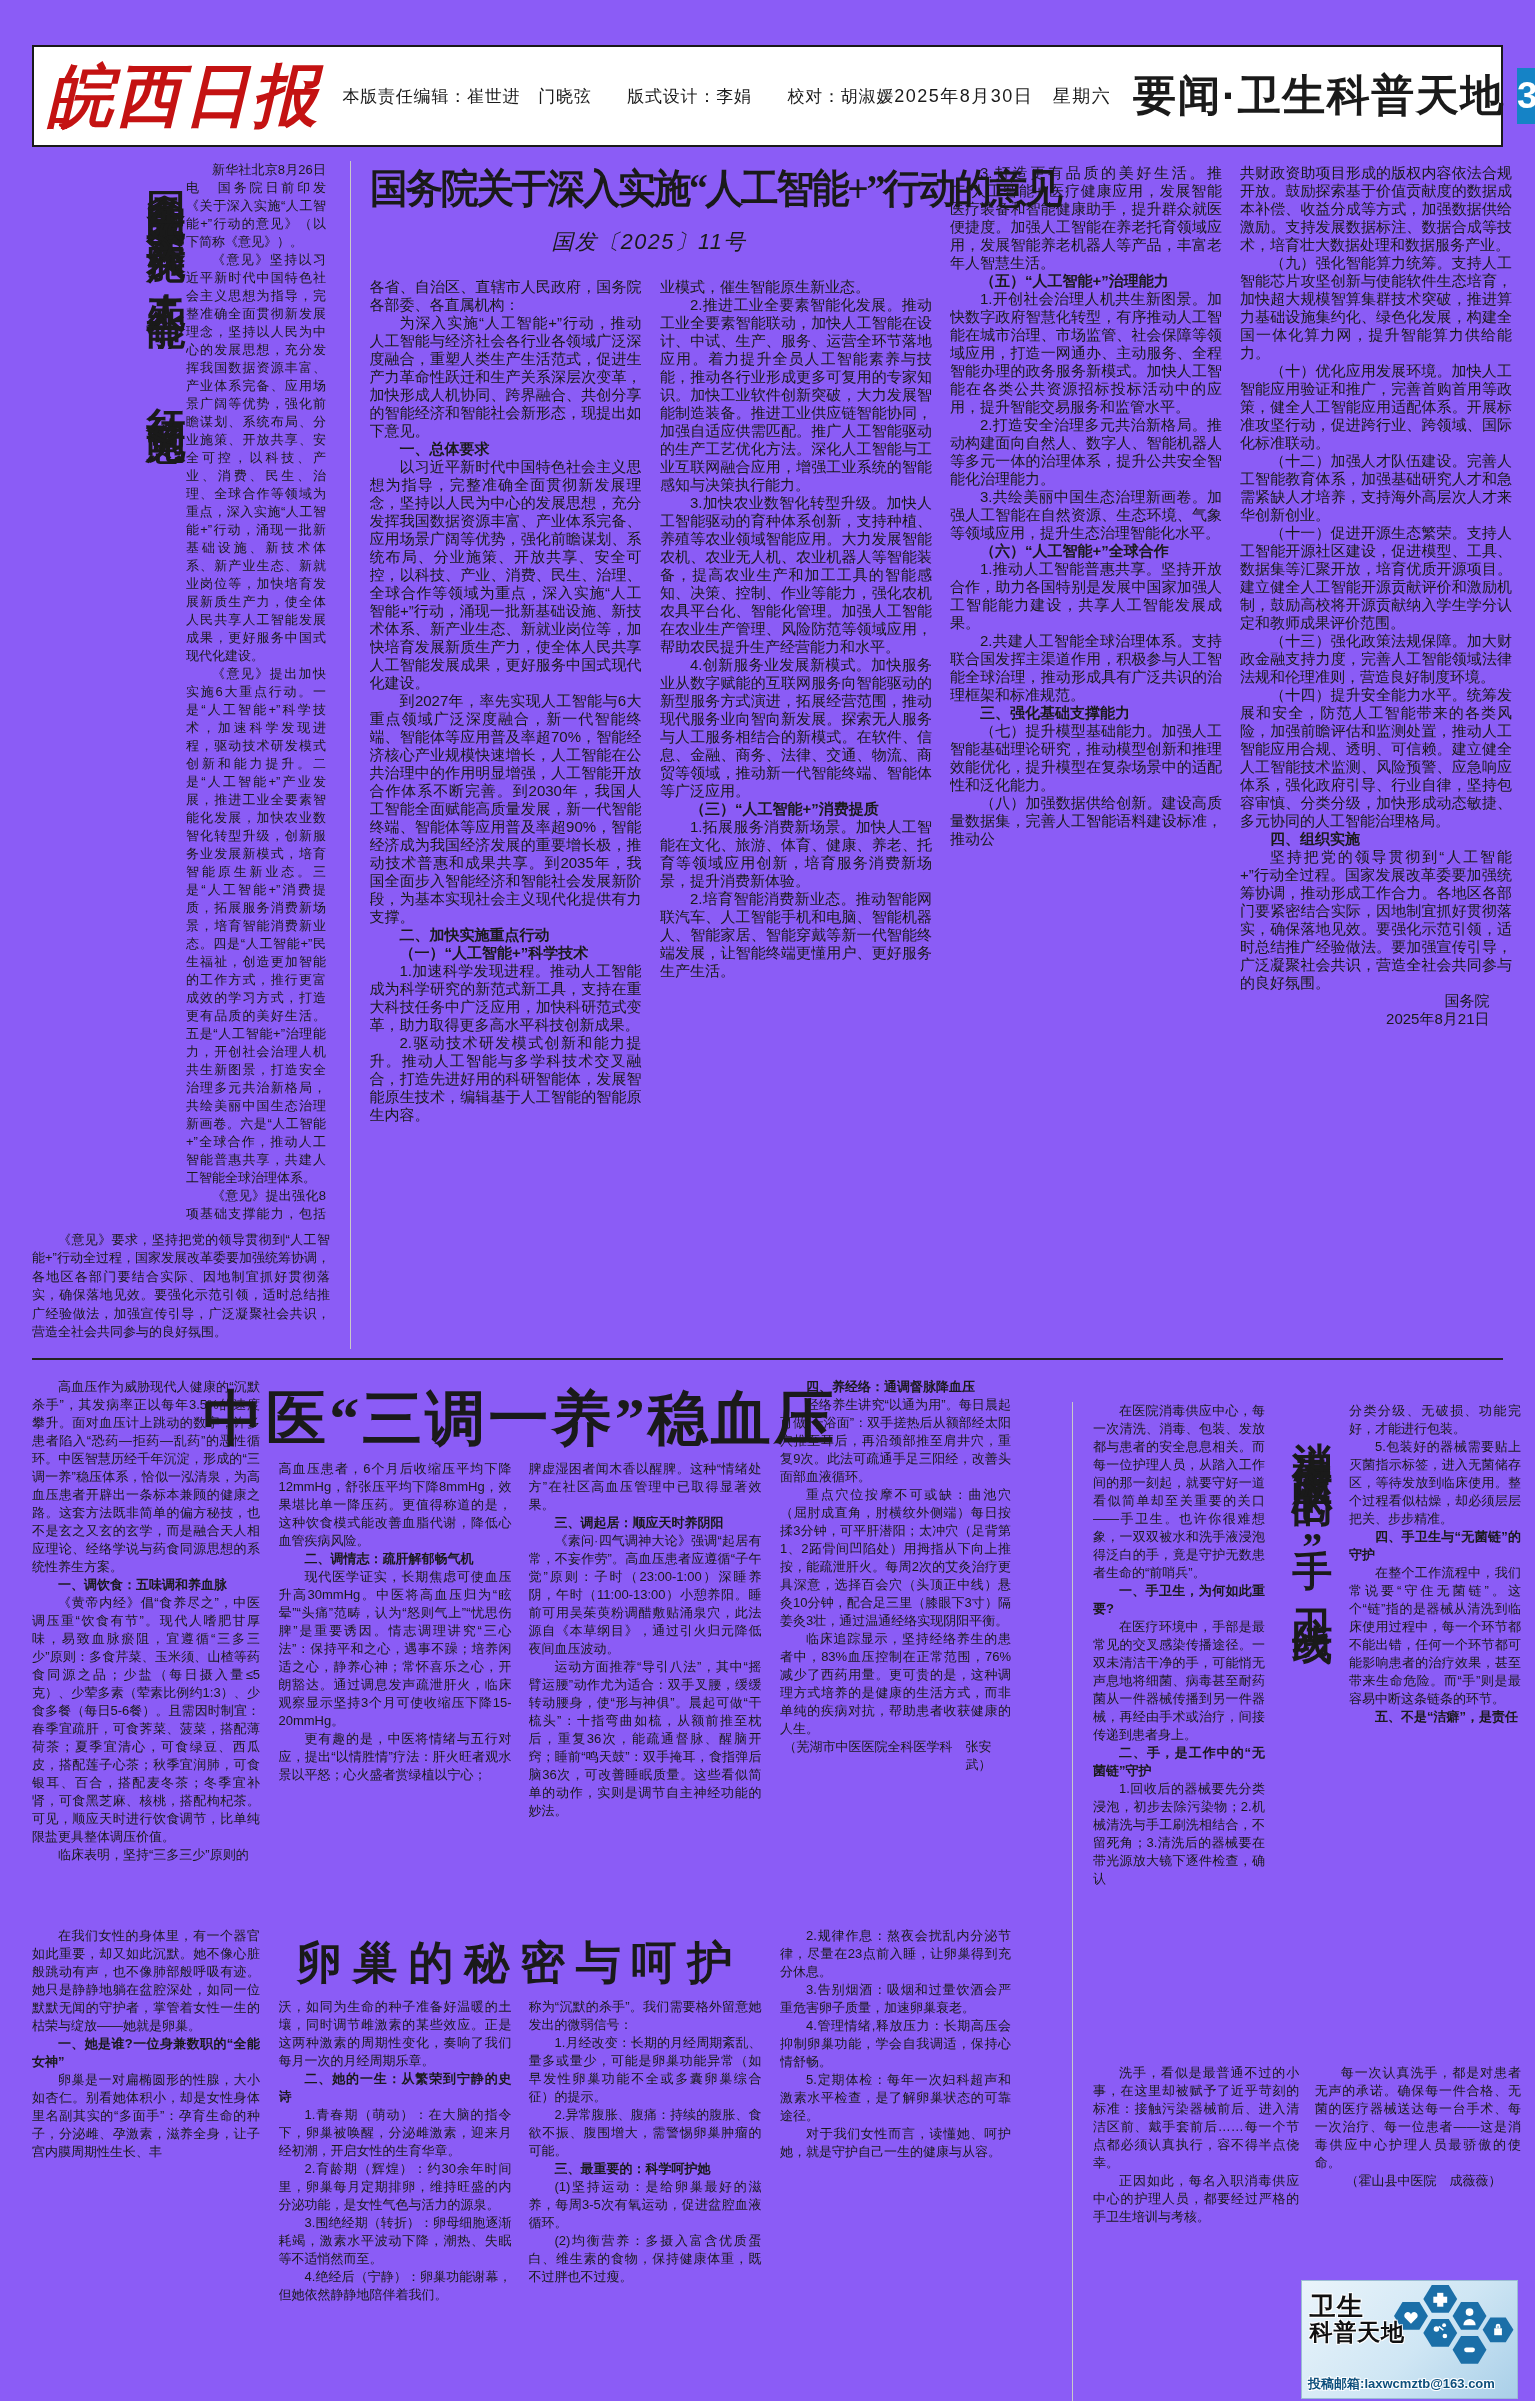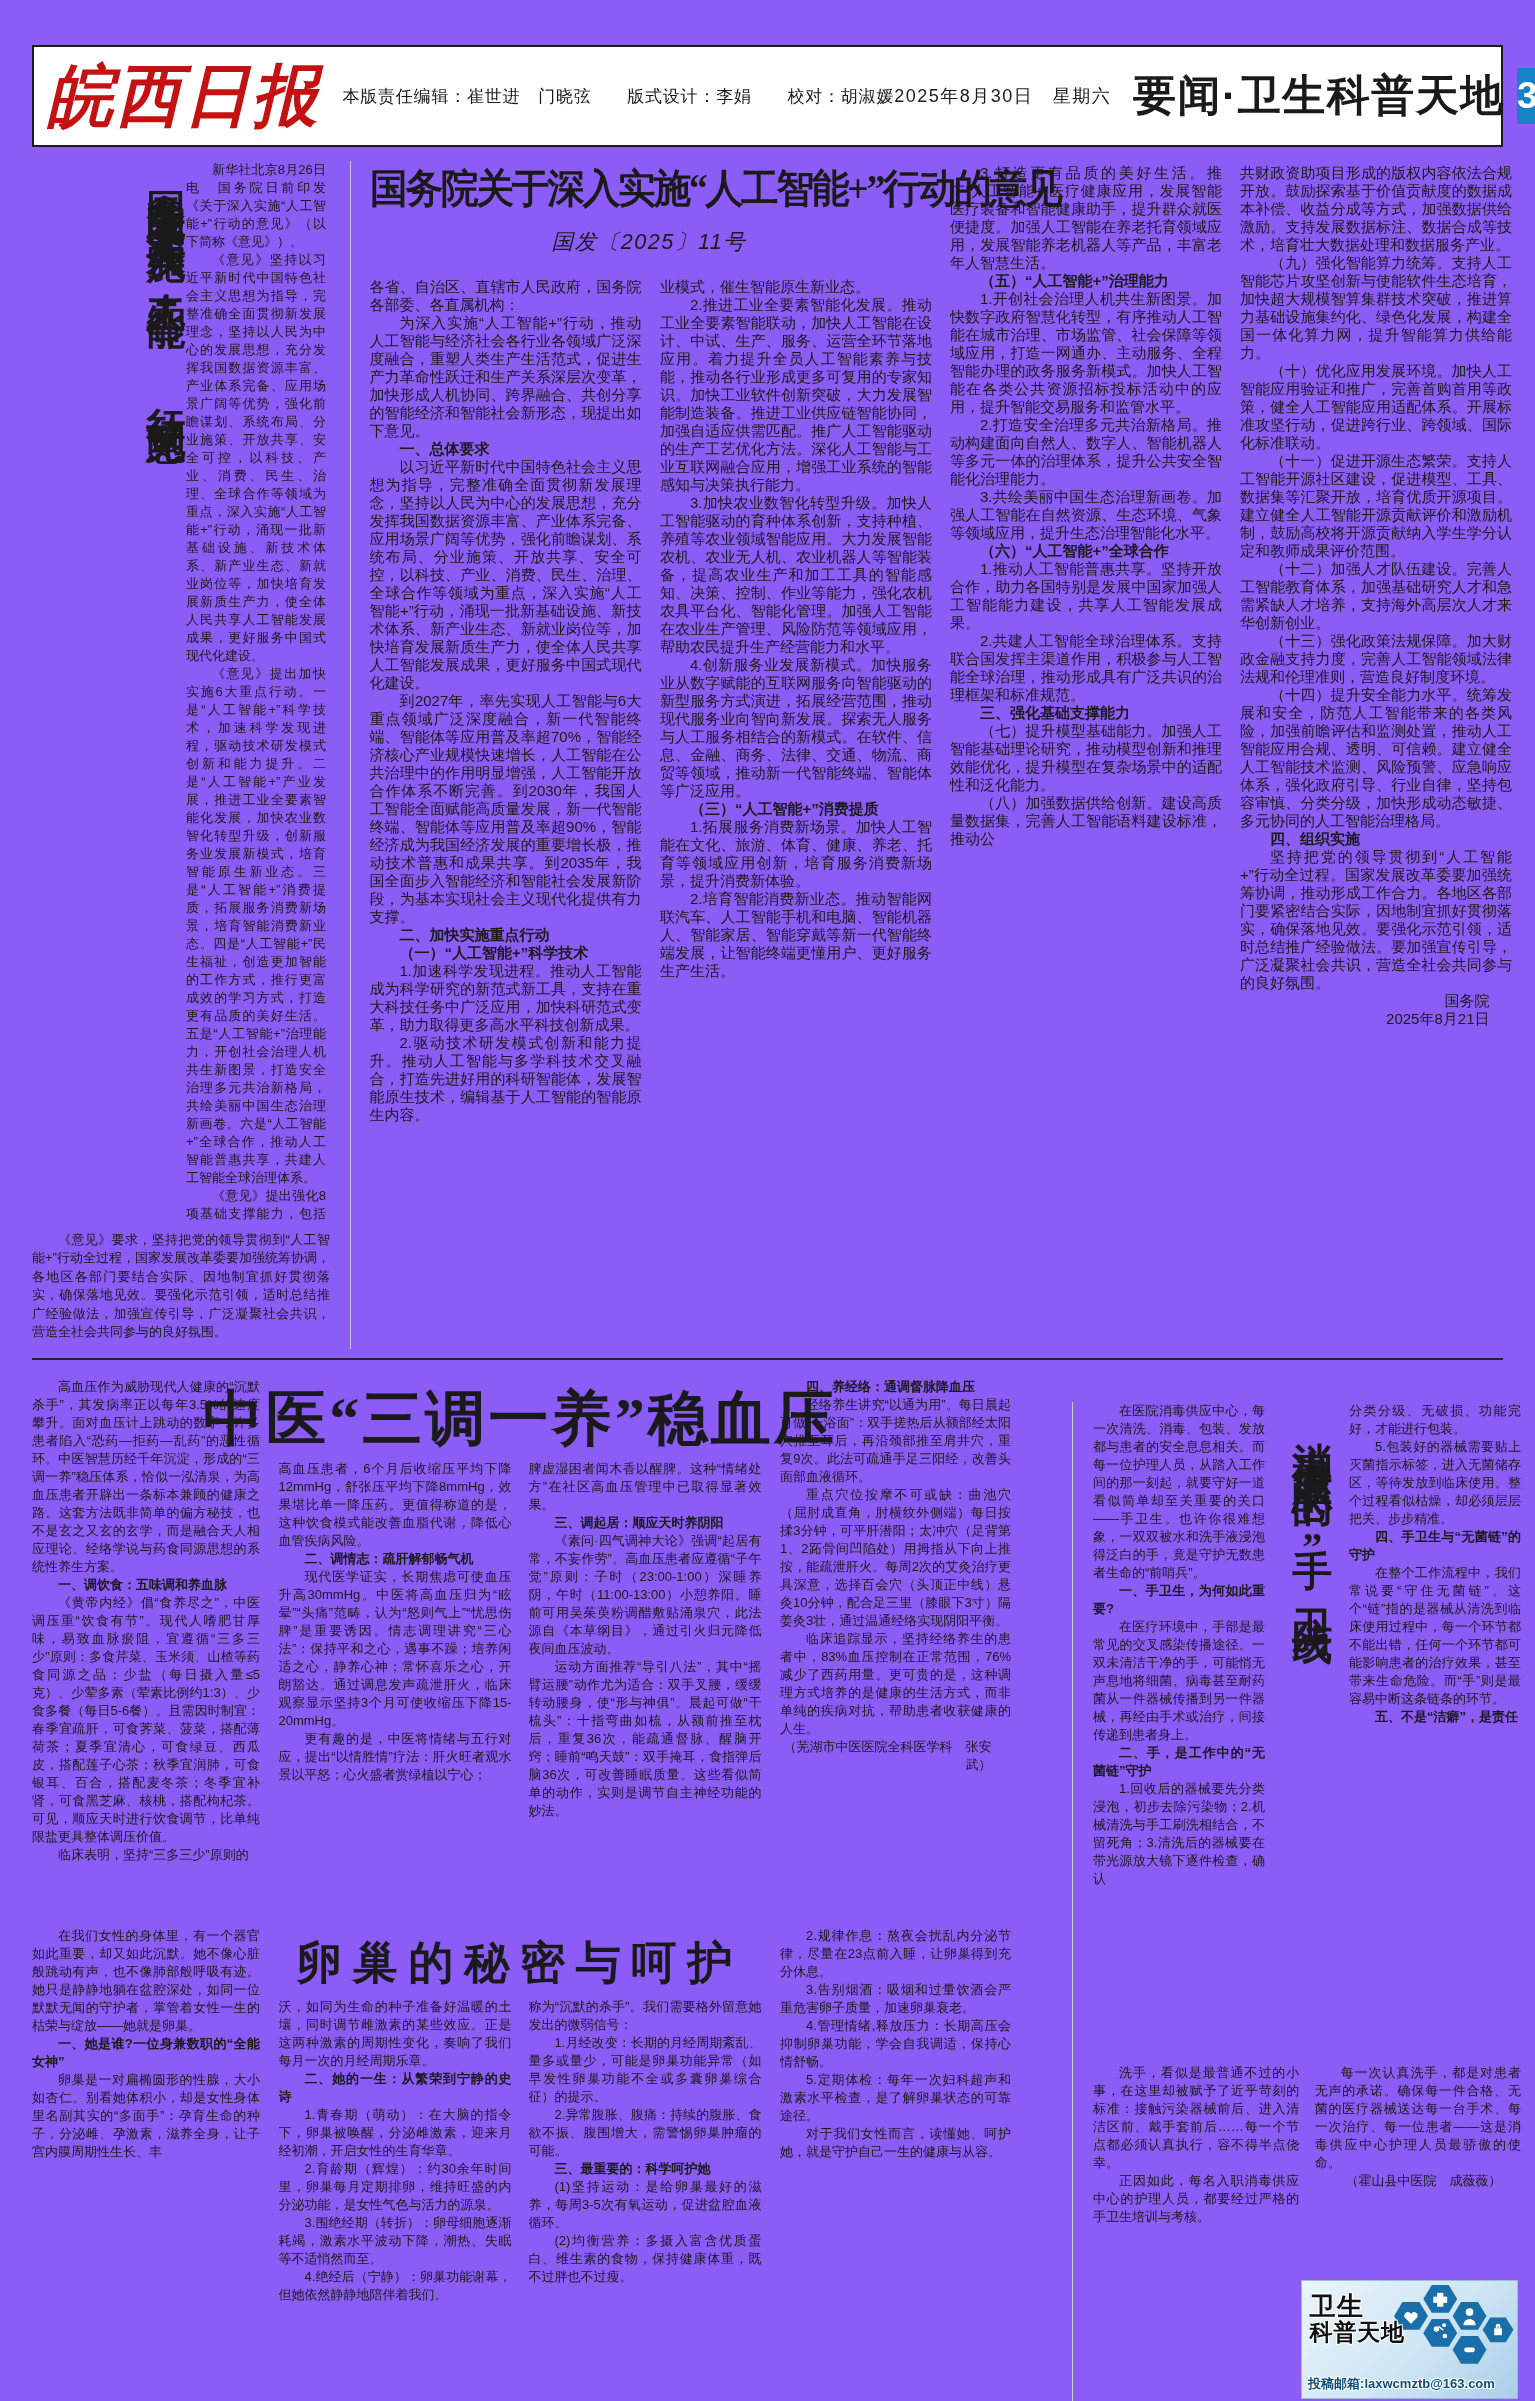--- a/index.html
+++ b/index.html
@@ -153,22 +153,22 @@
           <p>1.推动人工智能普惠共享。坚持开放合作，助力各国特别是发展中国家加强人工智能能力建设，共享人工智能发展成果。</p>
           <p>2.共建人工智能全球治理体系。支持联合国发挥主渠道作用，积极参与人工智能全球治理，推动形成具有广泛共识的治理框架和标准规范。</p>
           <p class="hd">三、强化基础支撑能力</p>
           <p>（七）提升模型基础能力。加强人工智能基础理论研究，推动模型创新和推理效能优化，提升模型在复杂场景中的适配性和泛化能力。</p>
           <p>（八）加强数据供给创新。建设高质量数据集，完善人工智能语料建设标准，推动公</p>
         </div>
       <div class="dcol dcol4 flow">
           <p class="n">共财政资助项目形成的版权内容依法合规开放。鼓励探索基于价值贡献度的数据成本补偿、收益分成等方式，加强数据供给激励。支持发展数据标注、数据合成等技术，培育壮大数据处理和数据服务产业。</p>
           <p>（九）强化智能算力统筹。支持人工智能芯片攻坚创新与使能软件生态培育，加快超大规模智算集群技术突破，推进算力基础设施集约化、绿色化发展，构建全国一体化算力网，提升智能算力供给能力。</p>
           <p>（十）优化应用发展环境。加快人工智能应用验证和推广，完善首购首用等政策，健全人工智能应用适配体系。开展标准攻坚行动，促进跨行业、跨领域、国际化标准联动。</p>
+          <p>（十二）加强人才队伍建设。完善人工智能教育体系，加强基础研究人才和急需紧缺人才培养，支持海外高层次人才来华创新创业。</p>
           <p>（十一）促进开源生态繁荣。支持人工智能开源社区建设，促进模型、工具、数据集等汇聚开放，培育优质开源项目。建立健全人工智能开源贡献评价和激励机制，鼓励高校将开源贡献纳入学生学分认定和教师成果评价范围。</p>
-          <p>（十二）加强人才队伍建设。完善人工智能教育体系，加强基础研究人才和急需紧缺人才培养，支持海外高层次人才来华创新创业。</p>
           <p>（十三）强化政策法规保障。加大财政金融支持力度，完善人工智能领域法律法规和伦理准则，营造良好制度环境。</p>
           <p>（十四）提升安全能力水平。统筹发展和安全，防范人工智能带来的各类风险，加强前瞻评估和监测处置，推动人工智能应用合规、透明、可信赖。建立健全人工智能技术监测、风险预警、应急响应体系，强化政府引导、行业自律，坚持包容审慎、分类分级，加快形成动态敏捷、多元协同的人工智能治理格局。</p>
           <p class="hd">四、组织实施</p>
           <p>坚持把党的领导贯彻到“人工智能+”行动全过程。国家发展改革委要加强统筹协调，推动形成工作合力。各地区各部门要紧密结合实际，因地制宜抓好贯彻落实，确保落地见效。要强化示范引领，适时总结推广经验做法。要加强宣传引导，广泛凝聚社会共识，营造全社会共同参与的良好氛围。</p>
           <p class="r">国务院</p>
           <p class="r">2025年8月21日</p>
         </div>
     </div>
   </div>
 

